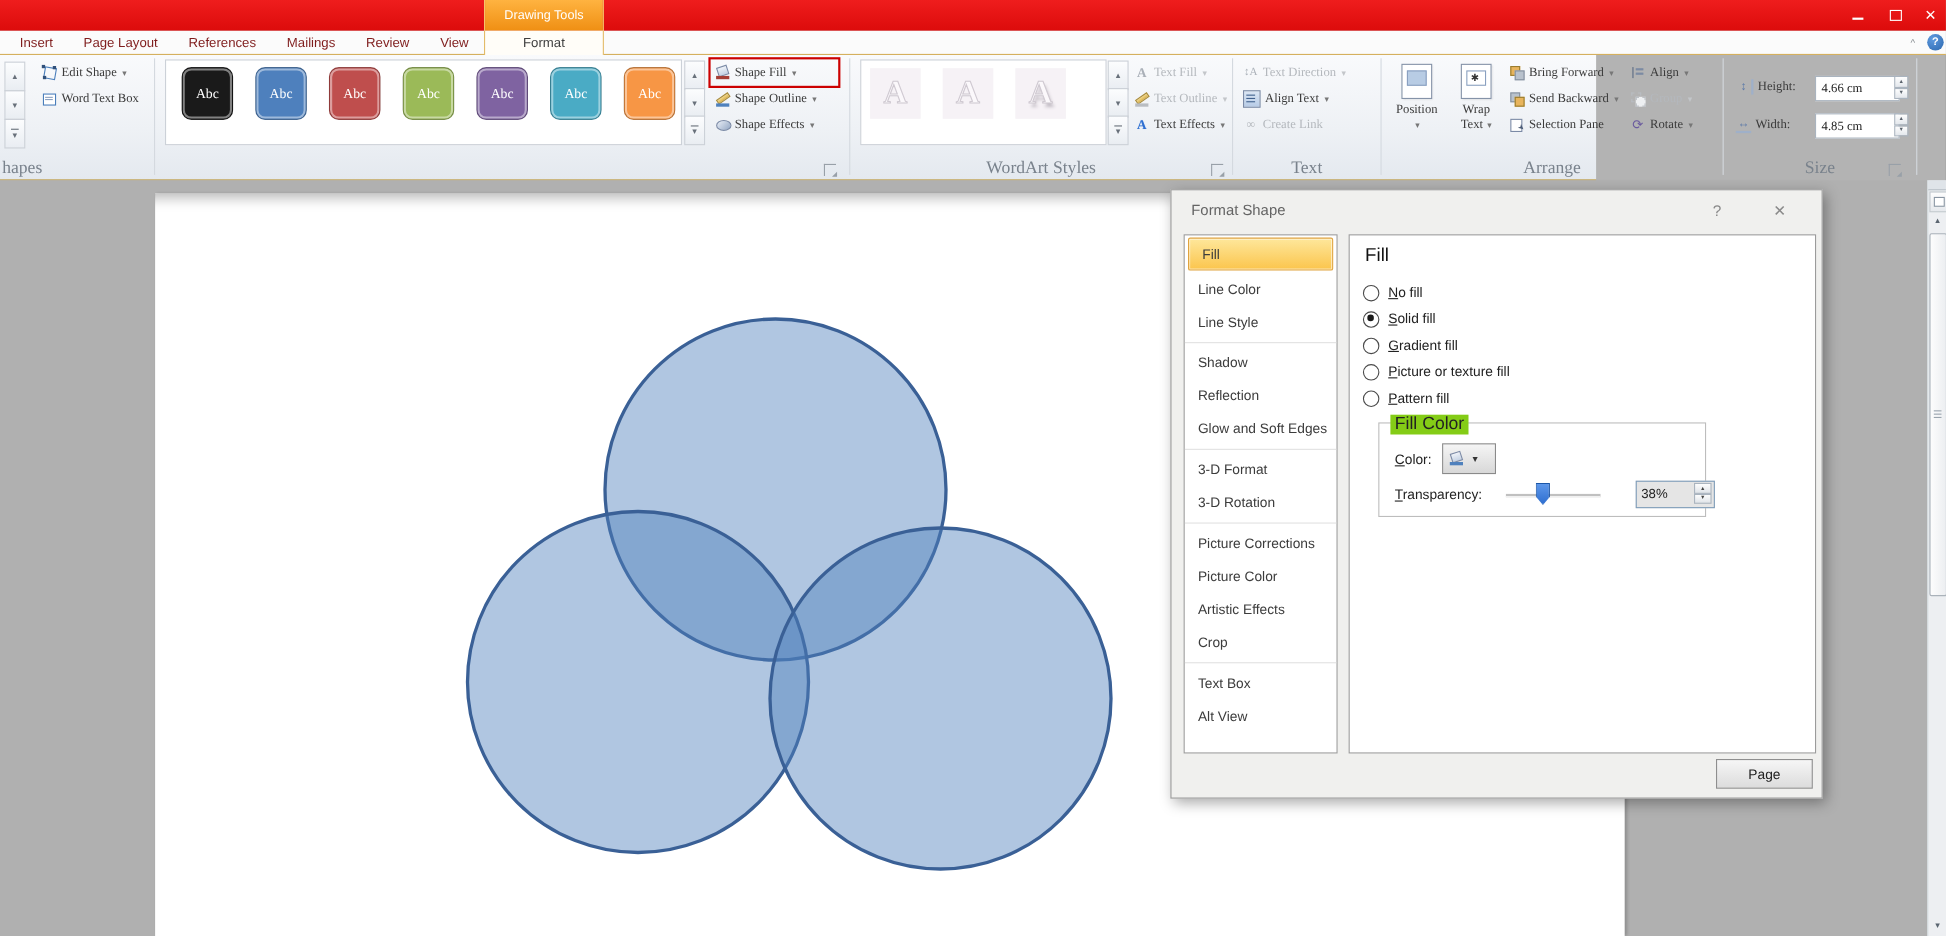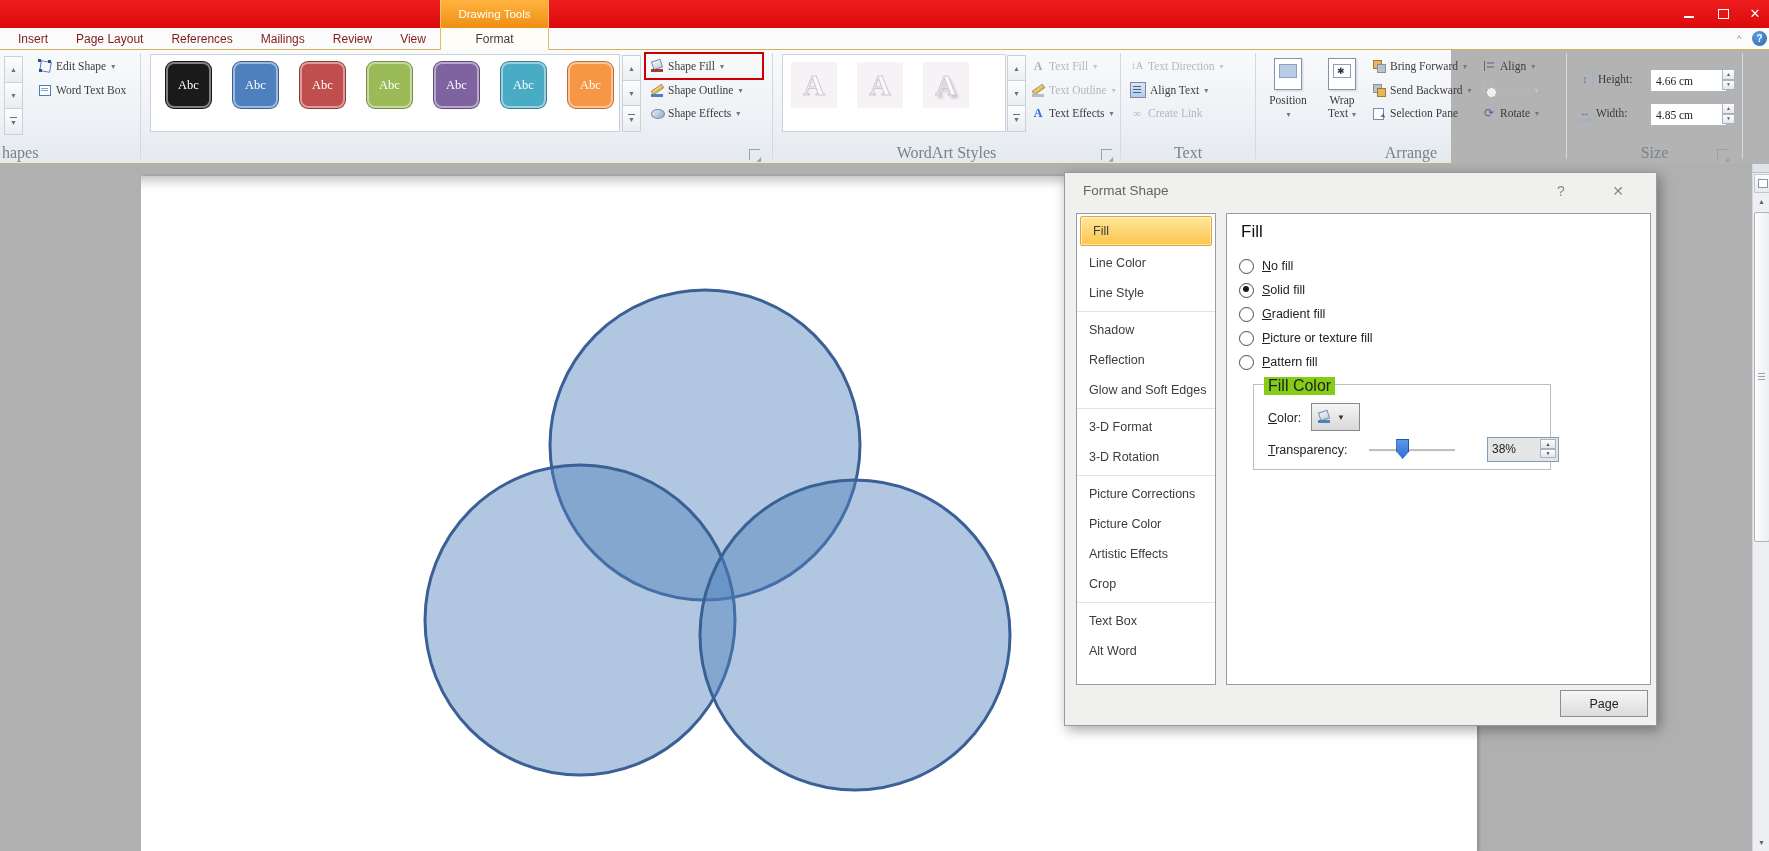--- a/index.html
+++ b/index.html
@@ -401,21 +401,21 @@
           <div class="nav-sep"></div>
           <div class="nav-item">3-D Format</div>
           <div class="nav-item">3-D Rotation</div>
           <div class="nav-sep"></div>
           <div class="nav-item">Picture Corrections</div>
           <div class="nav-item">Picture Color</div>
           <div class="nav-item">Artistic Effects</div>
           <div class="nav-item">Crop</div>
           <div class="nav-sep"></div>
           <div class="nav-item">Text Box</div>
-          <div class="nav-item">Alt Word</div>
+          <div class="nav-item">Alt View</div>
         </div>
 
       <div id="dlg-panel">
         <div id="panel-header">Fill</div>
         <div id="radios">
             <div class="radio-row">
               <span class="rdot"></span>
               <span class="rlabel ufl">No fill</span>
             </div>
             <div class="radio-row">

